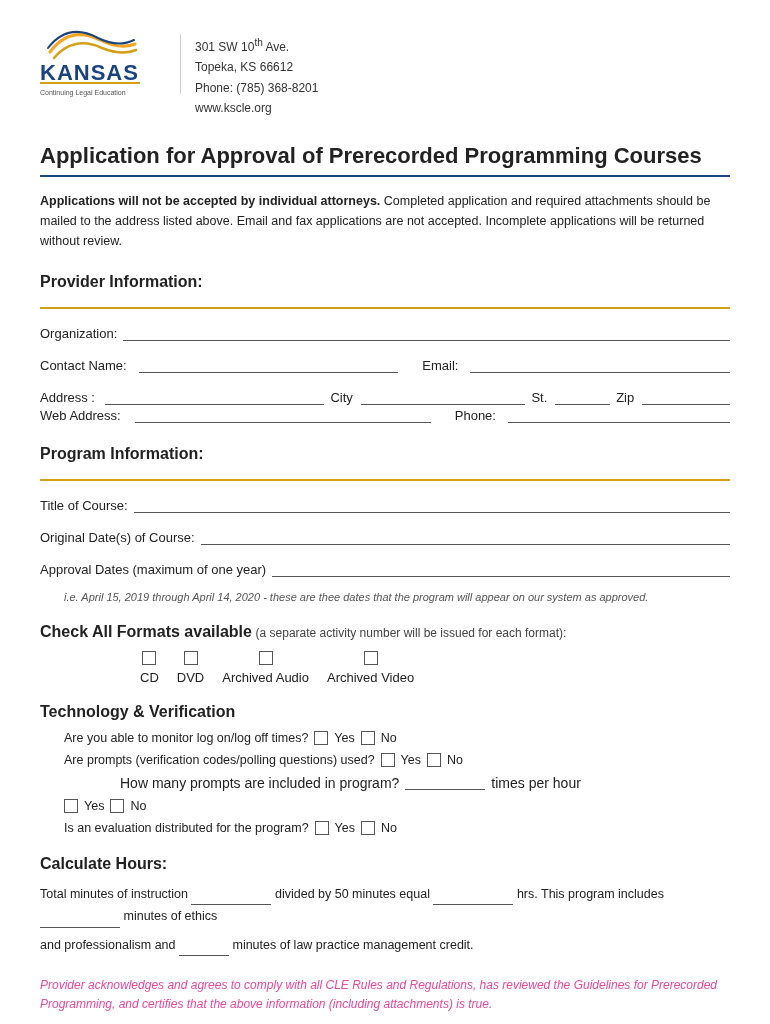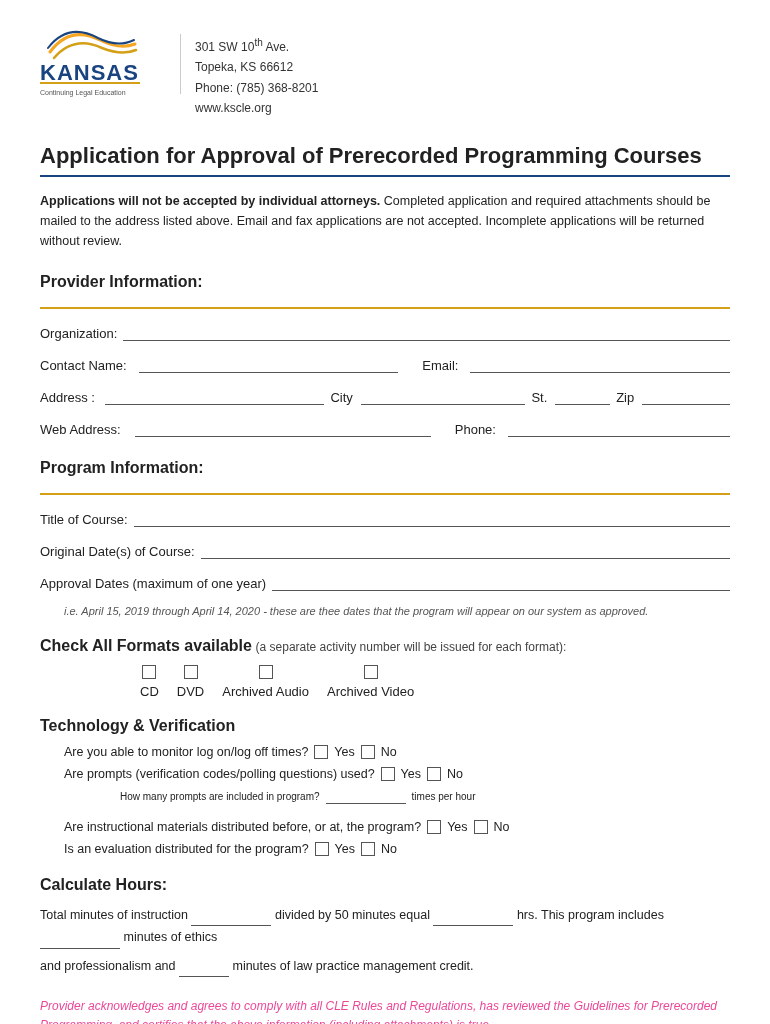--- a/index.html
+++ b/index.html
@@ -88,21 +88,20 @@
     .full-row {
       display: flex;
       align-items: flex-end;
       margin-bottom: 14px;
     }
 
     
     .address-row {
       display: flex;
       align-items: flex-end;
-      margin-bottom: 14px;
       gap: 6px;
     }
 
     
     .program-section { margin-bottom: 20px; }
 
     
     .formats-section { margin-bottom: 18px; }
     .formats-title {
       font-size: 16px;
@@ -145,22 +144,22 @@
     }
     .tech-row {
       font-size: 12.5px;
       margin-bottom: 8px;
       display: flex;
       align-items: center;
       gap: 6px;
       padding-left: 24px;
     }
     .tech-row-indent {
-      font-size: 10px;
-      margin-bottom: 16px;
+      font-size: 14px;
+      margin-bottom: 8px;
       display: flex;
       align-items: center;
       gap: 6px;
       padding-left: 80px;
       text-align: center;
     }
     .inline-blank {
       display: inline-block;
       border-bottom: 1px solid #555;
       width: 80px;
@@ -355,21 +354,20 @@
     <span>No</span>
   </div>
 
   <div class="tech-row-indent">
     <span>How many prompts are included in program?</span>
     <span class="inline-blank"></span>
     <span>times per hour</span>
   </div>
 
   <div class="tech-row">
-    <span>Are instructional materials distributed before, or at, the program?</span>
     <span class="yn-box"></span>
     <span>Yes</span>
     <span class="yn-box"></span>
     <span>No</span>
   </div>
 
   <div class="tech-row">
     <span>Is an evaluation distributed for the program?</span>
     <span class="yn-box"></span>
     <span>Yes</span>

